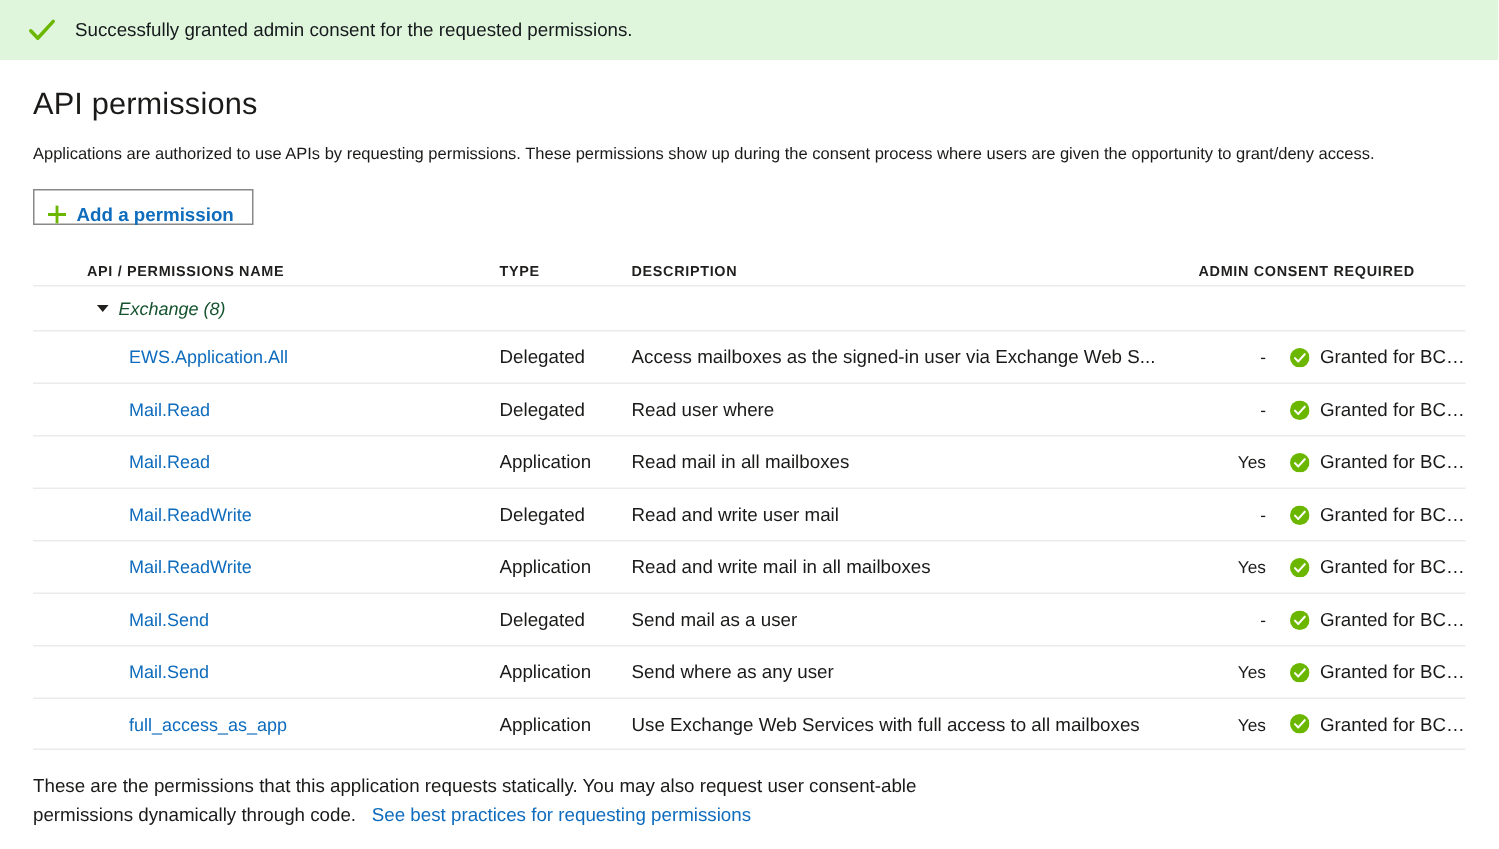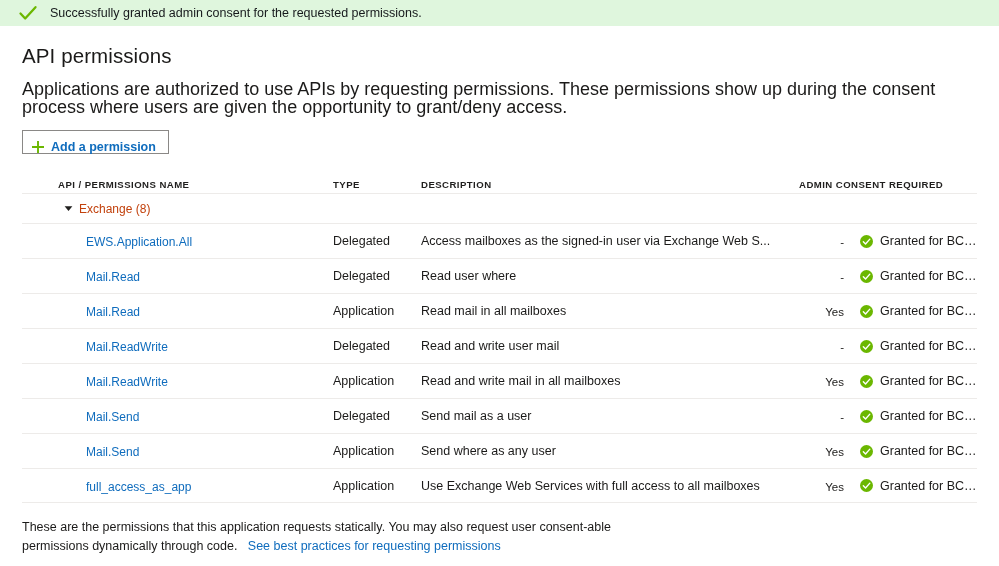--- a/index.html
+++ b/index.html
@@ -11,21 +11,21 @@
     height: 566px;
     background: #ffffff;
     font-family: "Liberation Sans", sans-serif;
     color: #1b1a19;
     overflow: hidden;
     -webkit-font-smoothing: antialiased;
   }
 
   
   .banner {
-    height: 26px;
+    height: 40px;
     background: #dff6dd;
     display: flex;
     align-items: center;
     padding: 0 0 0 18px;
     box-sizing: border-box;
   }
   .banner-check {
     width: 20px;
     height: 20px;
     flex: 0 0 auto;
@@ -43,21 +43,21 @@
     padding: 0 22px;
   }
   .page-title {
     font-size: 20.5px;
     font-weight: 400;
     color: #1b1a19;
     margin: 18px 0 0 0;
     letter-spacing: 0.1px;
   }
   .page-desc {
-    font-size: 18px;
+    font-size: 11px;
     color: #1b1a19;
     line-height: 18px;
     margin: 12px 0 0 0;
     max-width: 950px;
   }
 
   
   .cmdbar {
     margin-top: 14px;
   }
@@ -136,23 +136,24 @@
   }
   .chevron {
     width: 9px;
     height: 9px;
     margin-right: 6px;
     flex: 0 0 auto;
     display: block;
   }
   .group-label {
     font-size: 12px;
-    color: #c2410c;
+    color: #14532d;
     cursor: pointer;
     white-space: nowrap;
+    font-style: italic;
   }
 
   .link-name {
     font-size: 12px;
     color: #0f6cbd;
     cursor: pointer;
     white-space: nowrap;
   }
   .cell-text {
     font-size: 12.5px;

